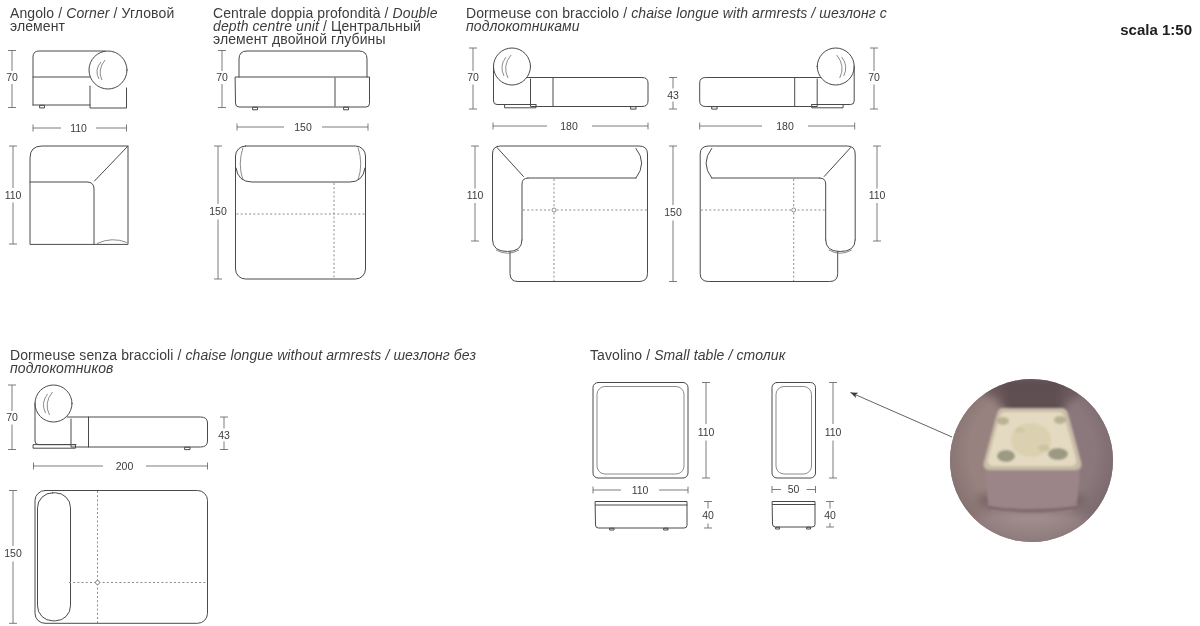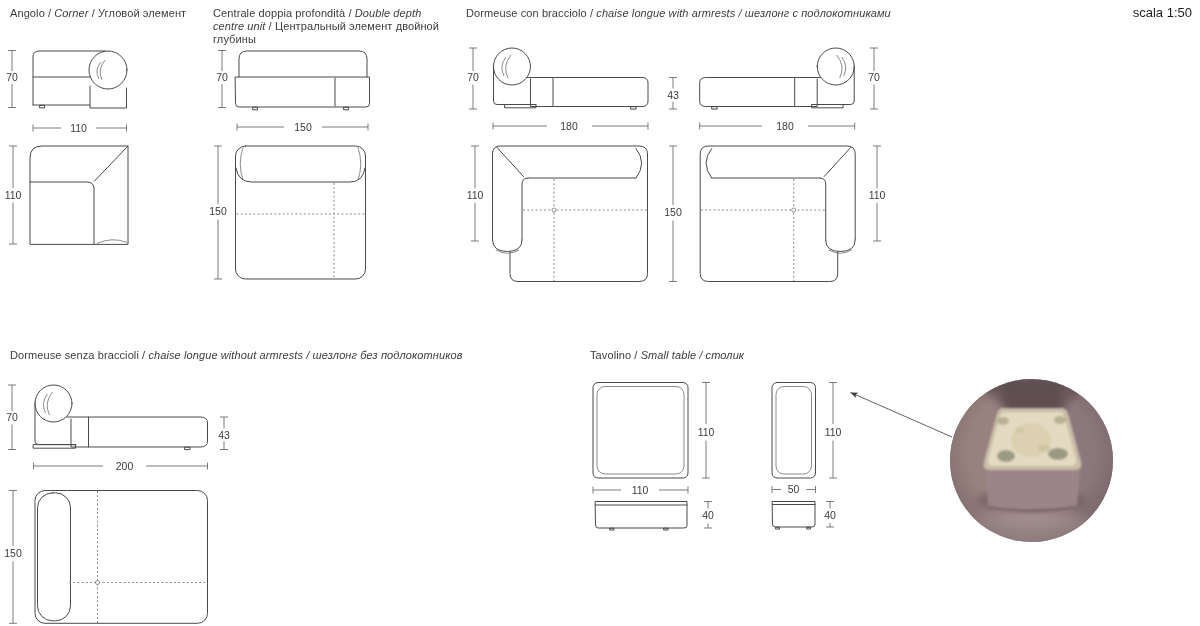--- a/index.html
+++ b/index.html
@@ -1,21 +1,21 @@
 <!DOCTYPE html>
 <html><head>
 <meta charset="utf-8">
 <style>
   html,body{margin:0;padding:0;background:#fff}
   .page{position:relative;width:1200px;height:626px;background:#fff;overflow:hidden;
         font-family:"Liberation Sans",sans-serif}
   .drawings{position:absolute;left:0;top:0}
-  .title{position:absolute;font-size:11px;line-height:13px;color:#3c3c3c;letter-spacing:.1px}
+  .title{position:absolute;font-size:14px;line-height:13px;color:#3c3c3c;letter-spacing:.1px}
   .title em{font-style:italic}
-  .scale{position:absolute;right:8px;top:5px;font-size:13px;font-weight:normal;color:#1e1e1e}
+  .scale{position:absolute;right:8px;top:21px;font-size:15px;font-weight:bold;color:#1e1e1e}
   
   .ln{fill:none;stroke:#4a4a4a;stroke-width:1;stroke-linecap:round;stroke-linejoin:round}
   .thin{stroke-width:.7;stroke:#5a5a5a}
   .dim{fill:none;stroke:#5a5a5a;stroke-width:.8;stroke-linecap:butt}
   .dash{fill:none;stroke:#8c8c8c;stroke-width:1;stroke-dasharray:2 2.2}
   .dtx{font-family:"Liberation Sans",sans-serif;font-size:10.5px;fill:#3b3b3b;text-anchor:middle}
 </style>
 </head>
 <body>
 

